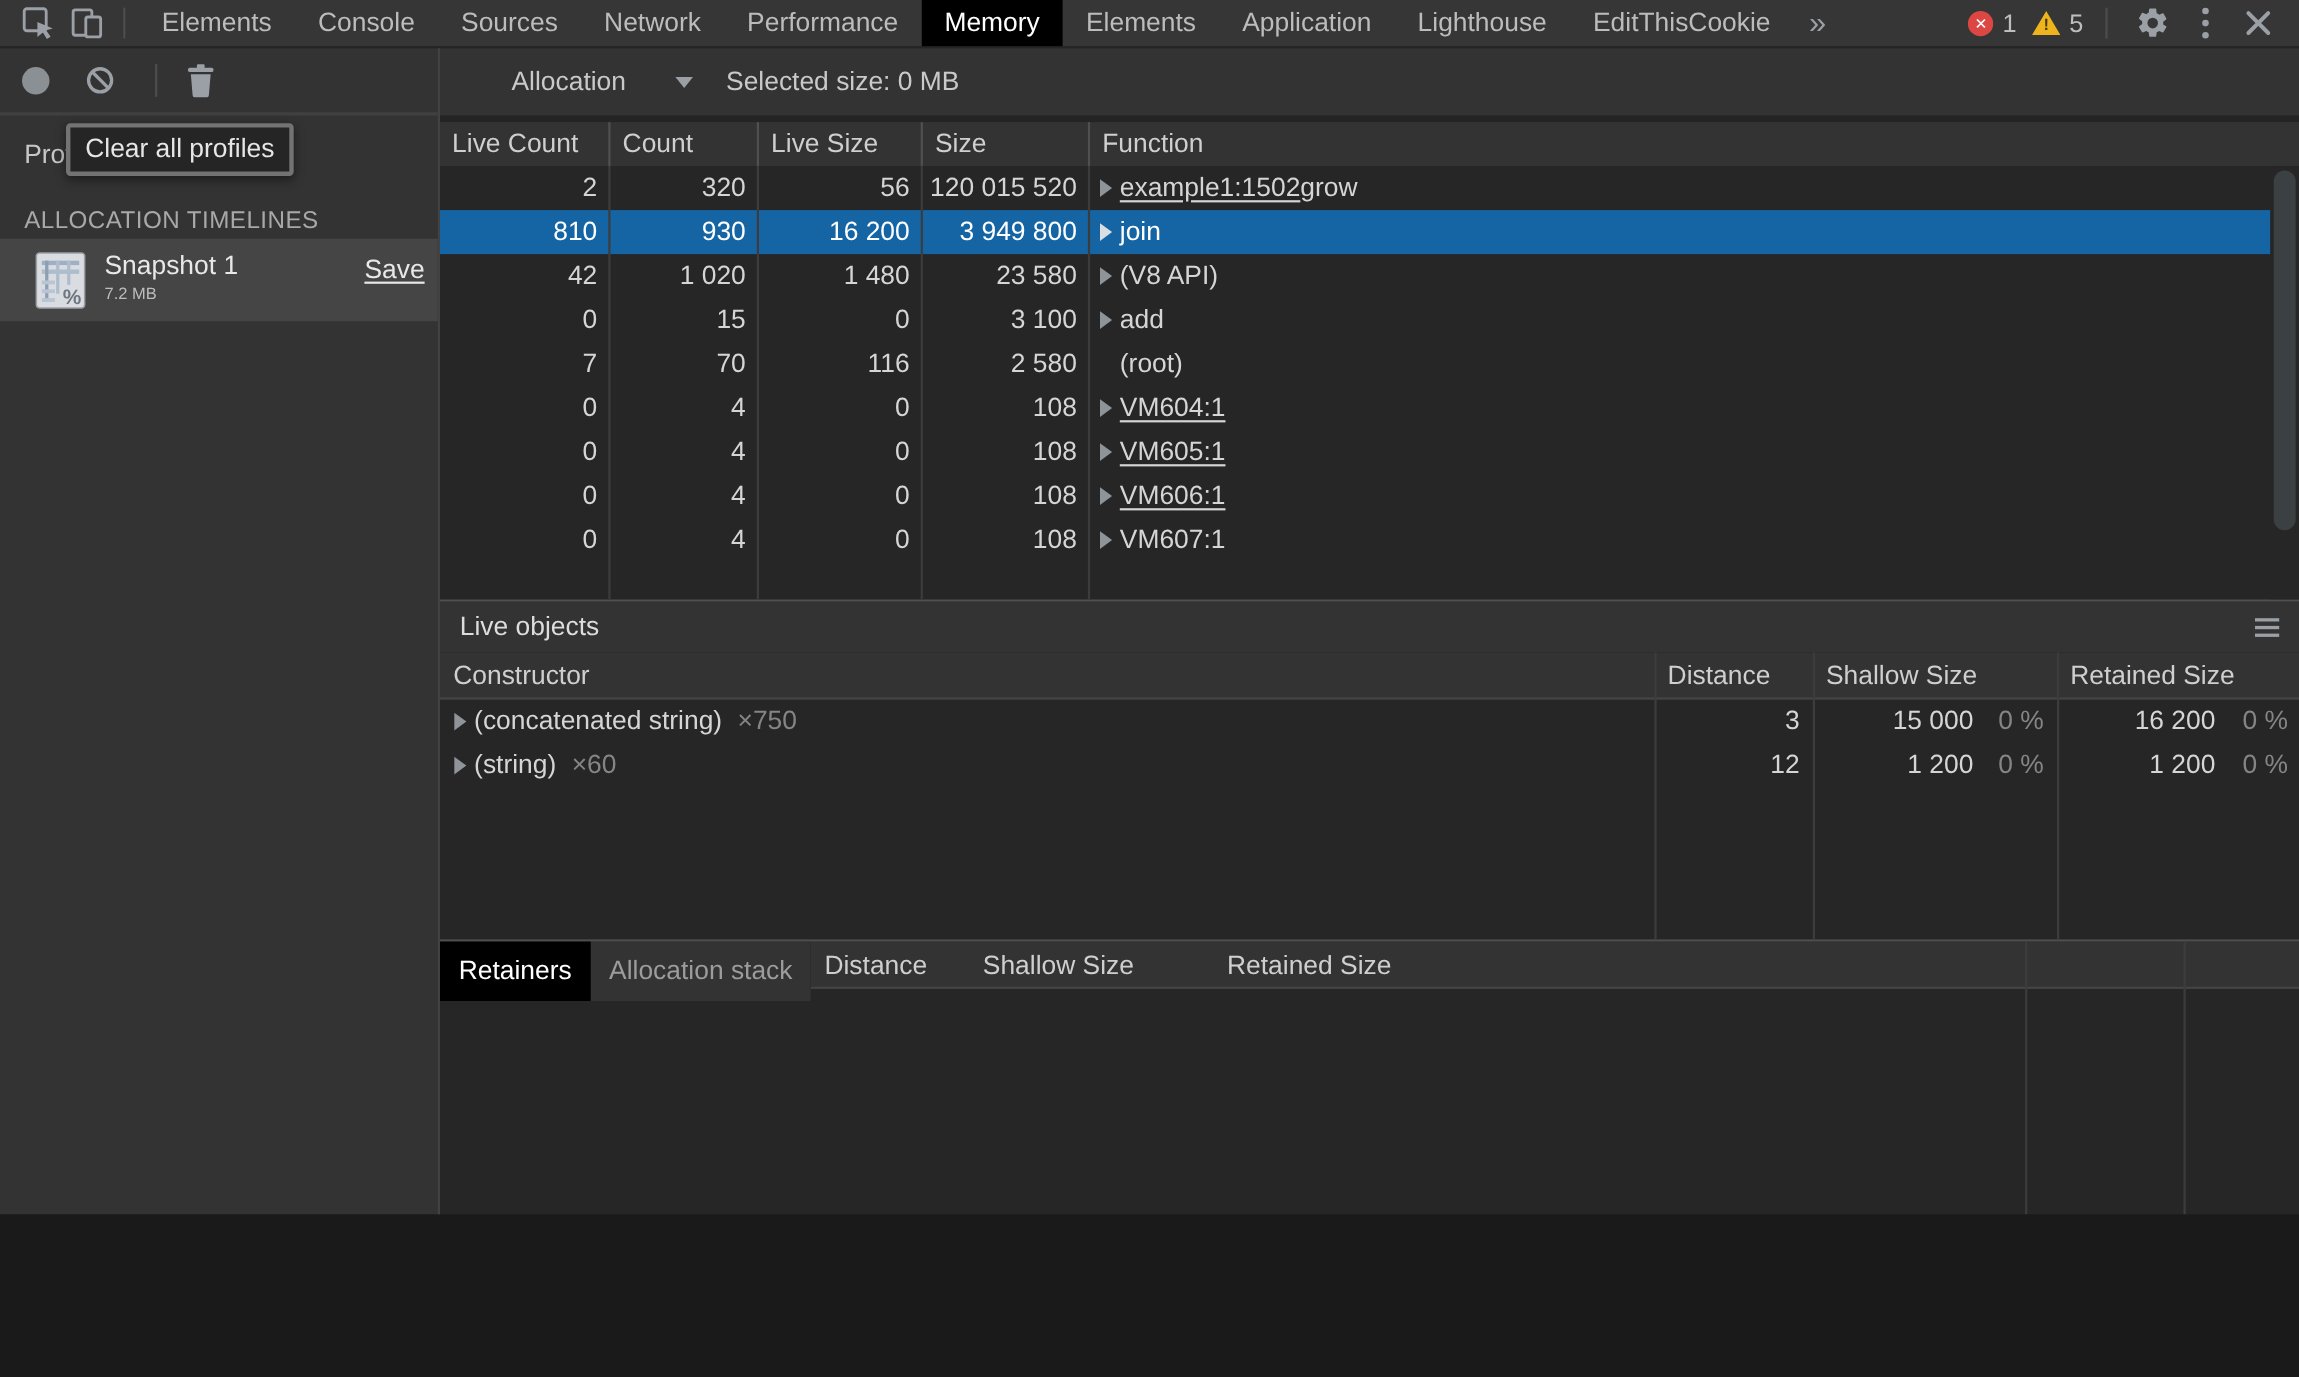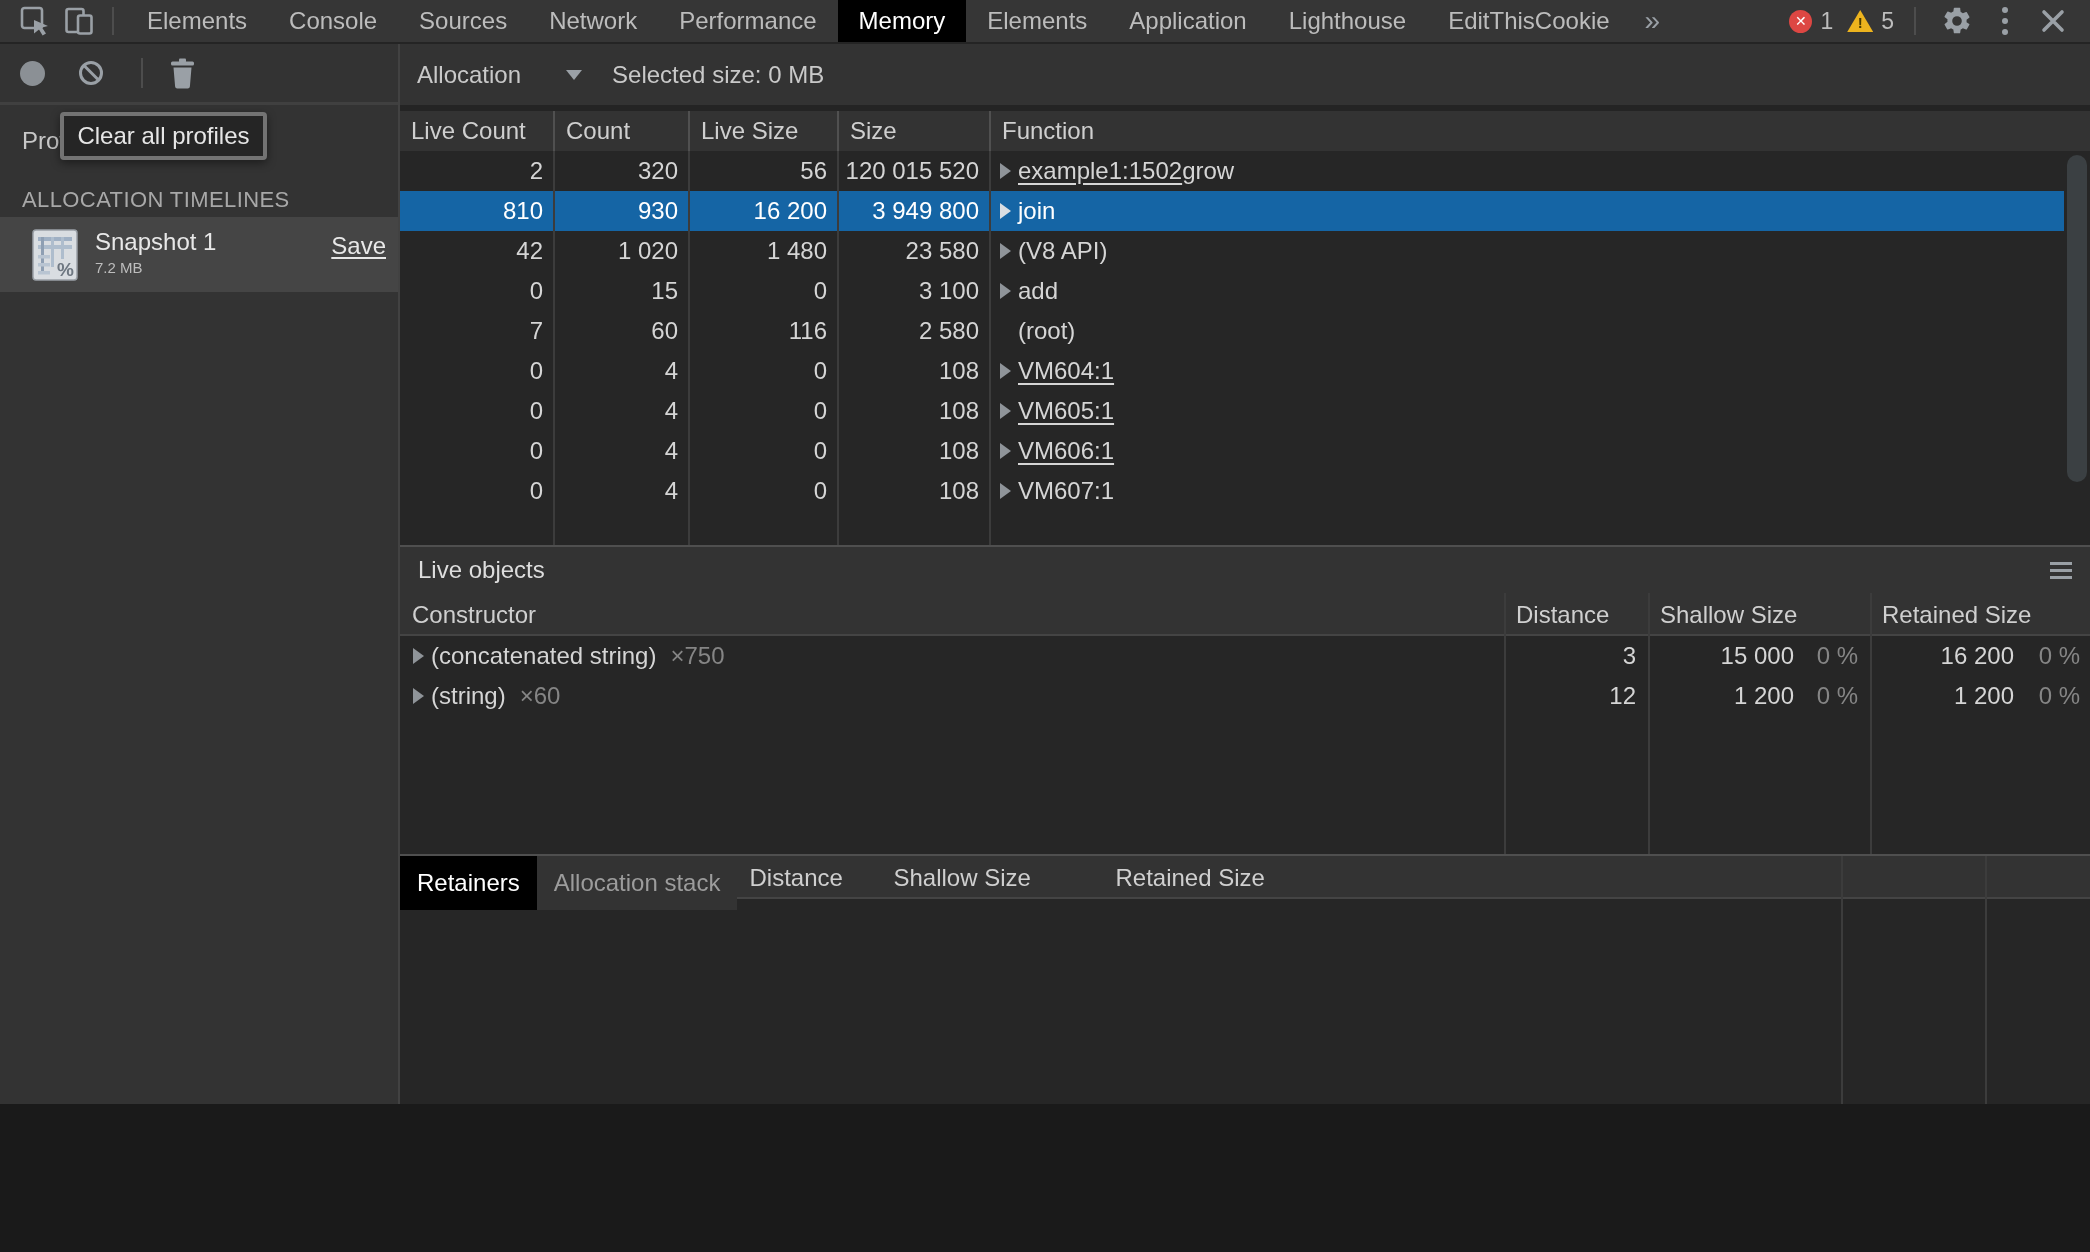--- a/index.html
+++ b/index.html
@@ -47,21 +47,21 @@
   .snapshot{position:absolute;left:0;top:112px;width:100%;height:75px;background:#454545;
     display:flex;align-items:center;padding-left:32px;cursor:pointer;}
   .snap-text{margin-left:17px;}
   .snap-title{color:#e8e8e8;line-height:26px;}
   .snap-size{color:#bdbdbd;font-size:15px;line-height:26px;}
   .save-link{position:absolute;right:12px;top:15px;color:#e8e8e8;text-decoration:underline;text-underline-offset:3px;cursor:pointer;}
   
   .main{flex:1;display:flex;flex-direction:column;background:#262626;}
   .main-toolbar{height:64px;background:#333;border-bottom:3px solid #242424;display:flex;align-items:center;padding-left:17px;flex:none;}
   .dd{display:flex;align-items:center;cursor:pointer;}
-  .dd-label{color:#c9c9c9;}
+  .dd-label{color:#c9c9c9;margin-left:48px;}
   .dd-caret{width:0;height:0;border-left:8px solid transparent;border-right:8px solid transparent;border-top:10px solid #9aa0a6;margin-left:45px;}
   .sel-size{margin-left:30px;color:#c9c9c9;}
   
   .grid-top{height:437px;border-top:3px solid #242424;position:relative;overflow:hidden;flex:none;}
   .ghead{display:flex;height:40px;line-height:40px;background:#333;color:#cfcfcf;}
   .ghead .hc{padding-left:11px;border-right:2px solid #505050;overflow:hidden;white-space:nowrap;}
   .w1{width:155px;flex:none;} .w2{width:135px;flex:none;} .w3{width:149px;flex:none;} .w4{width:152px;flex:none;}
   .wf{flex:1;border-right:none !important;}
   .gbody{position:relative;height:394px;overflow:hidden;}
   .r{display:flex;height:40px;line-height:40px;width:1664px;cursor:pointer;}
@@ -268,21 +268,21 @@
             <div class="c w3">0</div>
             <div class="c w4">3 100</div>
             <div class="cf">
                 <span class="arr"></span>
                 <span class="lnk"></span>
                 <span class="fn">add</span>
               </div>
           </div>
           <div class="r">
             <div class="c w1">7</div>
-            <div class="c w2">60</div>
+            <div class="c w2">70</div>
             <div class="c w3">116</div>
             <div class="c w4">2 580</div>
             <div class="cf">
                 <span class="arr hid"></span>
                 <span class="lnk"></span>
                 <span class="fn">(root)</span>
               </div>
           </div>
           <div class="r">
             <div class="c w1">0</div>

